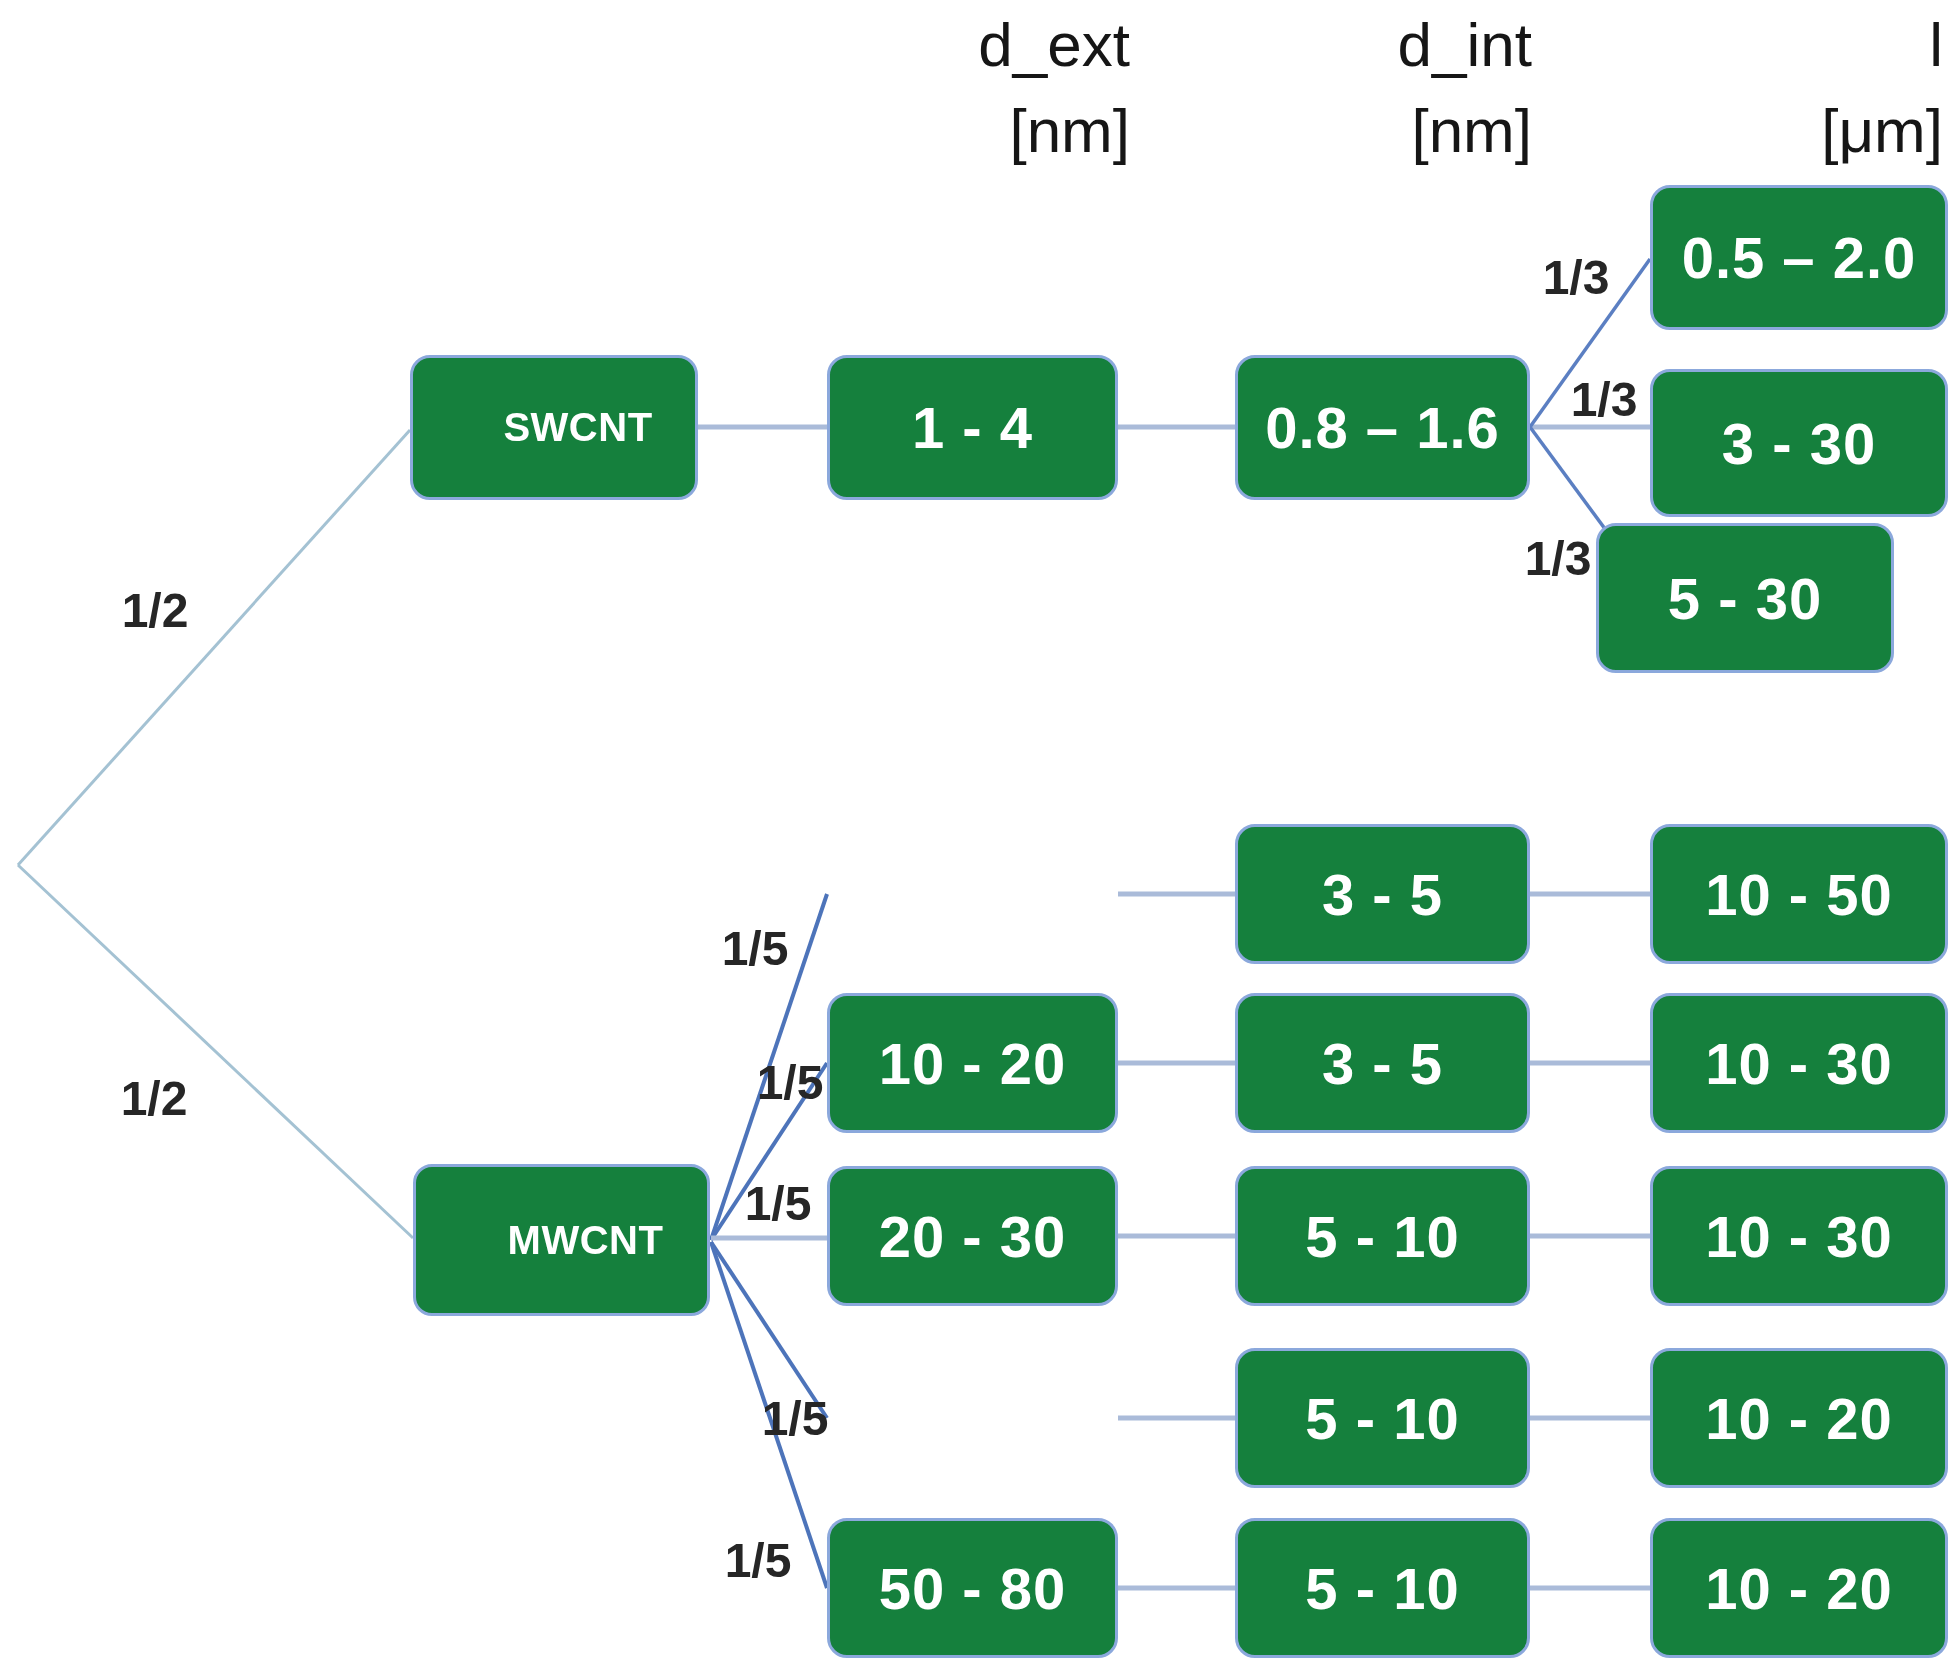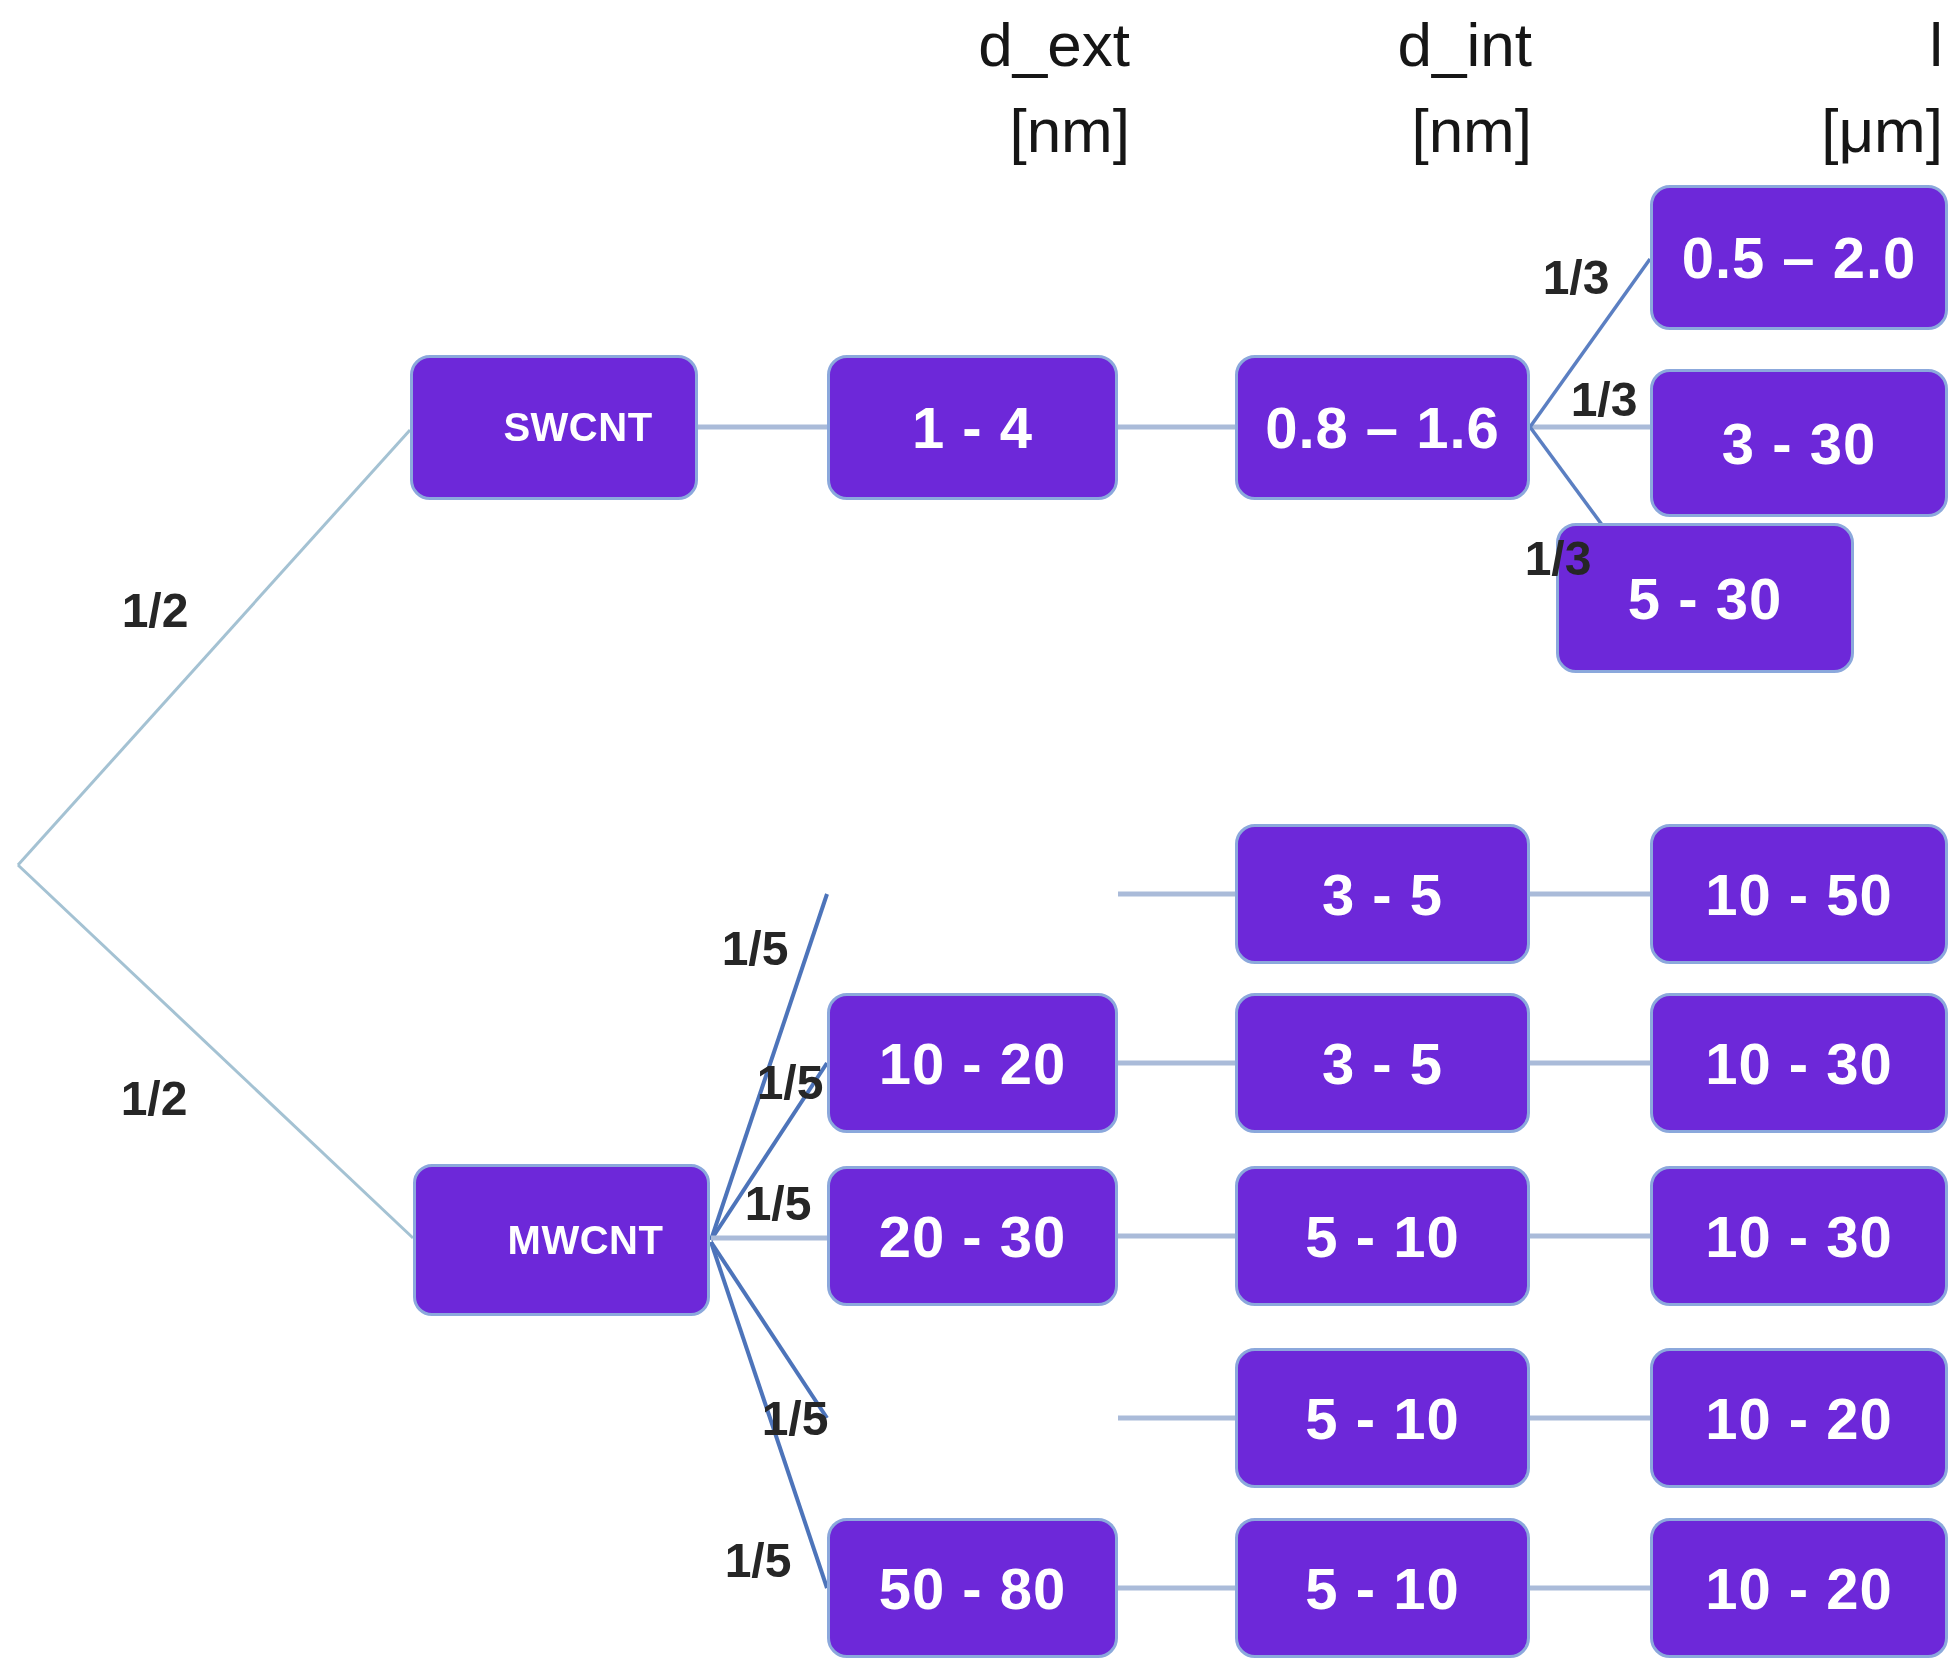--- a/index.html
+++ b/index.html
@@ -11,21 +11,21 @@
     overflow:hidden;
   }
   #wires { position:absolute; left:0; top:0; width:1959px; height:1658px; z-index:0; }
   .rt { stroke:#a4c2d3; stroke-width:3; fill:none; }
   .lt { stroke:#aabbd9; stroke-width:5; fill:none; }
   .bl { stroke:#4d74ba; stroke-width:4; fill:none; }
   .bl2 { stroke:#5b7fc2; stroke-width:3.5; fill:none; }
   .box {
     position:absolute; z-index:2;
     box-sizing:border-box;
-    background:#6d28d9;
+    background:#15803d;
     border:3px solid #8ba8dc;
     border-radius:20px;
     color:#ffffff;
     display:flex; align-items:center; justify-content:center;
     font-size:58px; font-weight:600; letter-spacing:1px;
     white-space:nowrap;
   }
   .typebox { font-size:40px; letter-spacing:0.5px;padding-left:48px; }
   .hdr {
     position:absolute; z-index:1;
@@ -100,21 +100,21 @@
   <div class="plabel" style="left:790px; top:1082px;">1/5</div>
   <div class="plabel" style="left:778px; top:1203px;">1/5</div>
   <div class="plabel" style="left:795px; top:1418px;">1/5</div>
   <div class="plabel" style="left:758px; top:1560px;">1/5</div>
 
   <div class="box typebox" style="left:410px; top:355px; width:288px; height:145px;">SWCNT</div>
   <div class="box" style="left:827px; top:355px; width:291px; height:145px;">1 - 4</div>
   <div class="box" style="left:1235px; top:355px; width:295px; height:145px;">0.8 – 1.6</div>
   <div class="box" style="left:1650px; top:185px; width:298px; height:145px;">0.5 – 2.0</div>
   <div class="box" style="left:1650px; top:369px; width:298px; height:148px;">3 - 30</div>
-  <div class="box" style="left:1556px; top:523px; width:298px; height:150px;">5 - 30</div>
+  <div class="box" style="left:1596px; top:523px; width:298px; height:150px;">5 - 30</div>
 
   <div class="box typebox" style="left:413px; top:1164px; width:297px; height:152px;border-radius:19px;">MWCNT</div>
 
   <div class="box" style="left:1235px; top:824px; width:295px; height:140px;">3 - 5</div>
   <div class="box" style="left:1650px; top:824px; width:298px; height:140px;">10 - 50</div>
 
   <div class="box" style="left:827px; top:993px; width:291px; height:140px;">10 - 20</div>
   <div class="box" style="left:1235px; top:993px; width:295px; height:140px;">3 - 5</div>
   <div class="box" style="left:1650px; top:993px; width:298px; height:140px;">10 - 30</div>
 

